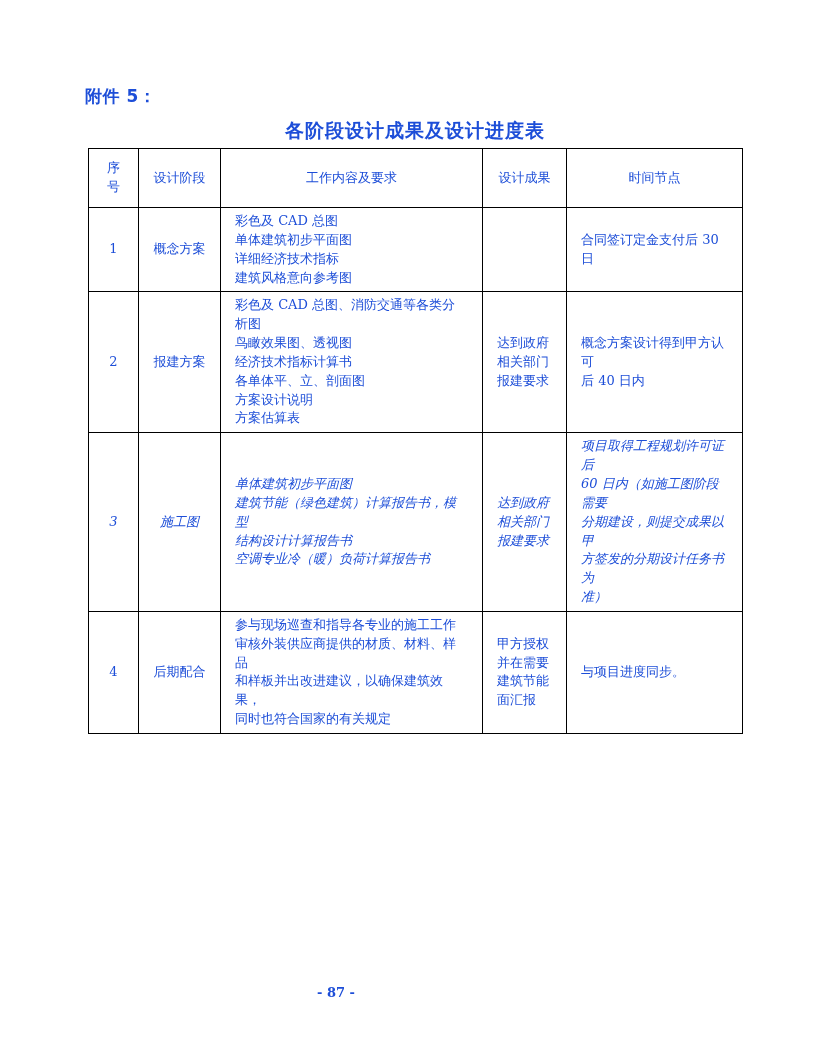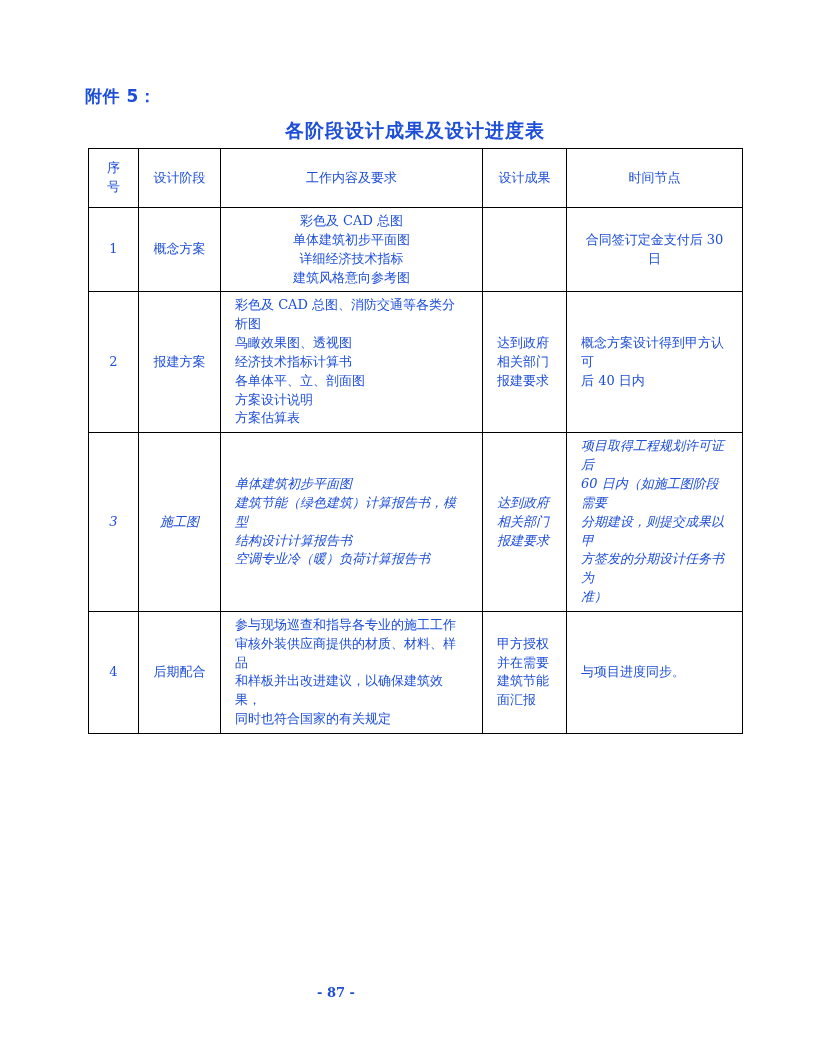--- a/index.html
+++ b/index.html
@@ -73,21 +73,21 @@
   td.cell-time {
     text-align: left;
   }
   td.cell-out {
     text-align: left;
   }
   .lines span {
     display: block;
     white-space: pre-wrap;
   }
-  .row-1 td { height: 70px; text-align: center; }
+  .row-1 td { height: 70px; }
   .row-2 td { height: 100px; }
   .row-3 td { height: 82px; font-style: italic; }
   .row-4 td { height: 70px; }
 
   .page-number {
     position: absolute;
     left: 0;
     top: 985px;
     width: 672px;
     text-align: center;

